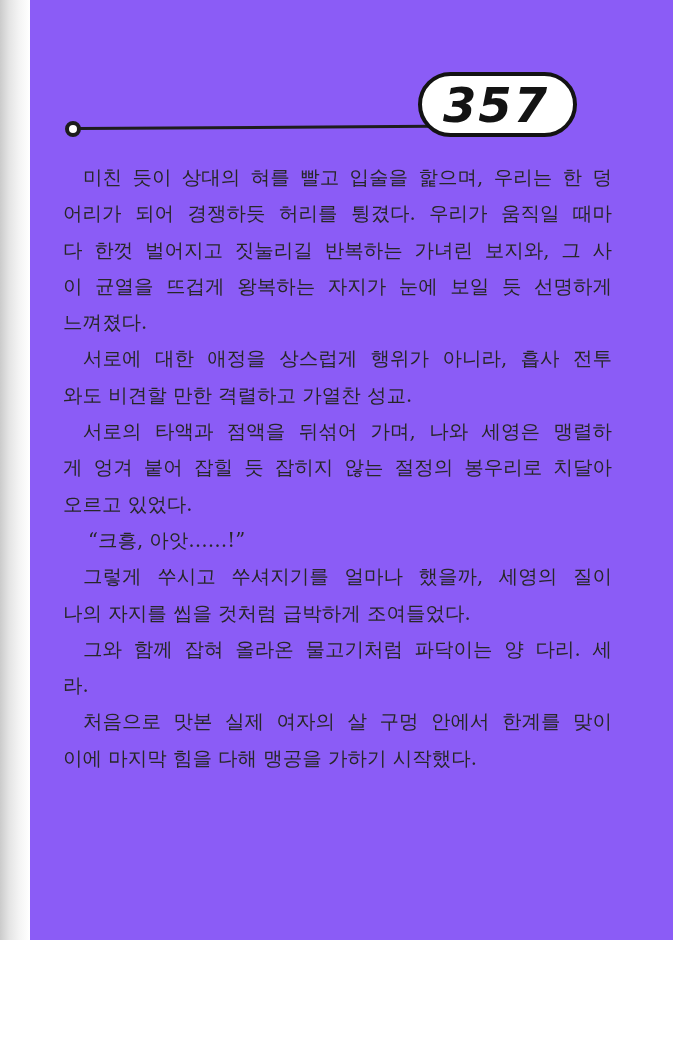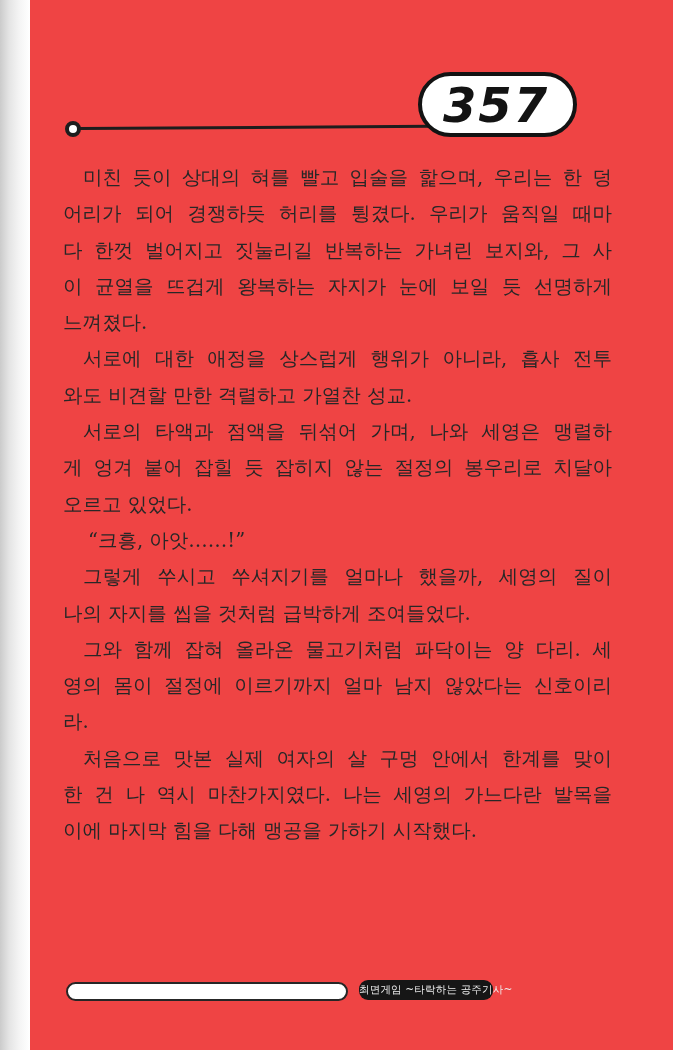--- a/index.html
+++ b/index.html
@@ -1,17 +1,17 @@
 <!DOCTYPE html>
 <html><head>
 <meta charset="utf-8">
 <style>
   html,body{margin:0;padding:0;background:#ffffff;}
   .page{
-    position:relative;width:673px;height:1050px;background:#ef4444;
+    position:relative;width:673px;height:940px;background:#8b5cf6;
     overflow:hidden;font-family:"DejaVu Serif",serif;
   }
   .gutter{
     position:absolute;left:0;top:0;width:30px;height:100%;
     background:linear-gradient(90deg,#cbcbcb 0px,#e4e4e4 9px,#f4f4f4 19px,#ffffff 30px);
   }
   
   .rule{
     position:absolute;left:79px;top:127px;width:352px;height:3px;
     background:#1d1d1d;transform:rotate(-0.35deg);transform-origin:left center;
@@ -70,24 +70,22 @@
     <div class="ln">느껴졌다.</div>
     <div class="ln ind j">서로에 대한 애정을 상스럽게 행위가 아니라, 흡사 전투</div>
     <div class="ln">와도 비견할 만한 격렬하고 가열찬 성교.</div>
     <div class="ln ind j">서로의 타액과 점액을 뒤섞어 가며, 나와 세영은 맹렬하</div>
     <div class="ln j">게 엉겨 붙어 잡힐 듯 잡히지 않는 절정의 봉우리로 치달아</div>
     <div class="ln">오르고 있었다.</div>
     <div class="ln indq">“크흥, 아앗……!”</div>
     <div class="ln ind j">그렇게 쑤시고 쑤셔지기를 얼마나 했을까, 세영의 질이</div>
     <div class="ln">나의 자지를 씹을 것처럼 급박하게 조여들었다.</div>
     <div class="ln ind j">그와 함께 잡혀 올라온 물고기처럼 파닥이는 양 다리. 세</div>
-    <div class="ln j">영의 몸이 절정에 이르기까지 얼마 남지 않았다는 신호이리</div>
     <div class="ln">라.</div>
     <div class="ln ind j">처음으로 맛본 실제 여자의 살 구멍 안에서 한계를 맞이</div>
-    <div class="ln j">한 건 나 역시 마찬가지였다. 나는 세영의 가느다란 발목을</div>
     <div class="ln">이에 마지막 힘을 다해 맹공을 가하기 시작했다.</div>
   </div>
 
   <div class="footpill"></div>
   <div class="badge">
     <span>최면게임 ~타락하는 공주기사~</span>
   </div>
 </div>
 
 </body></html>

